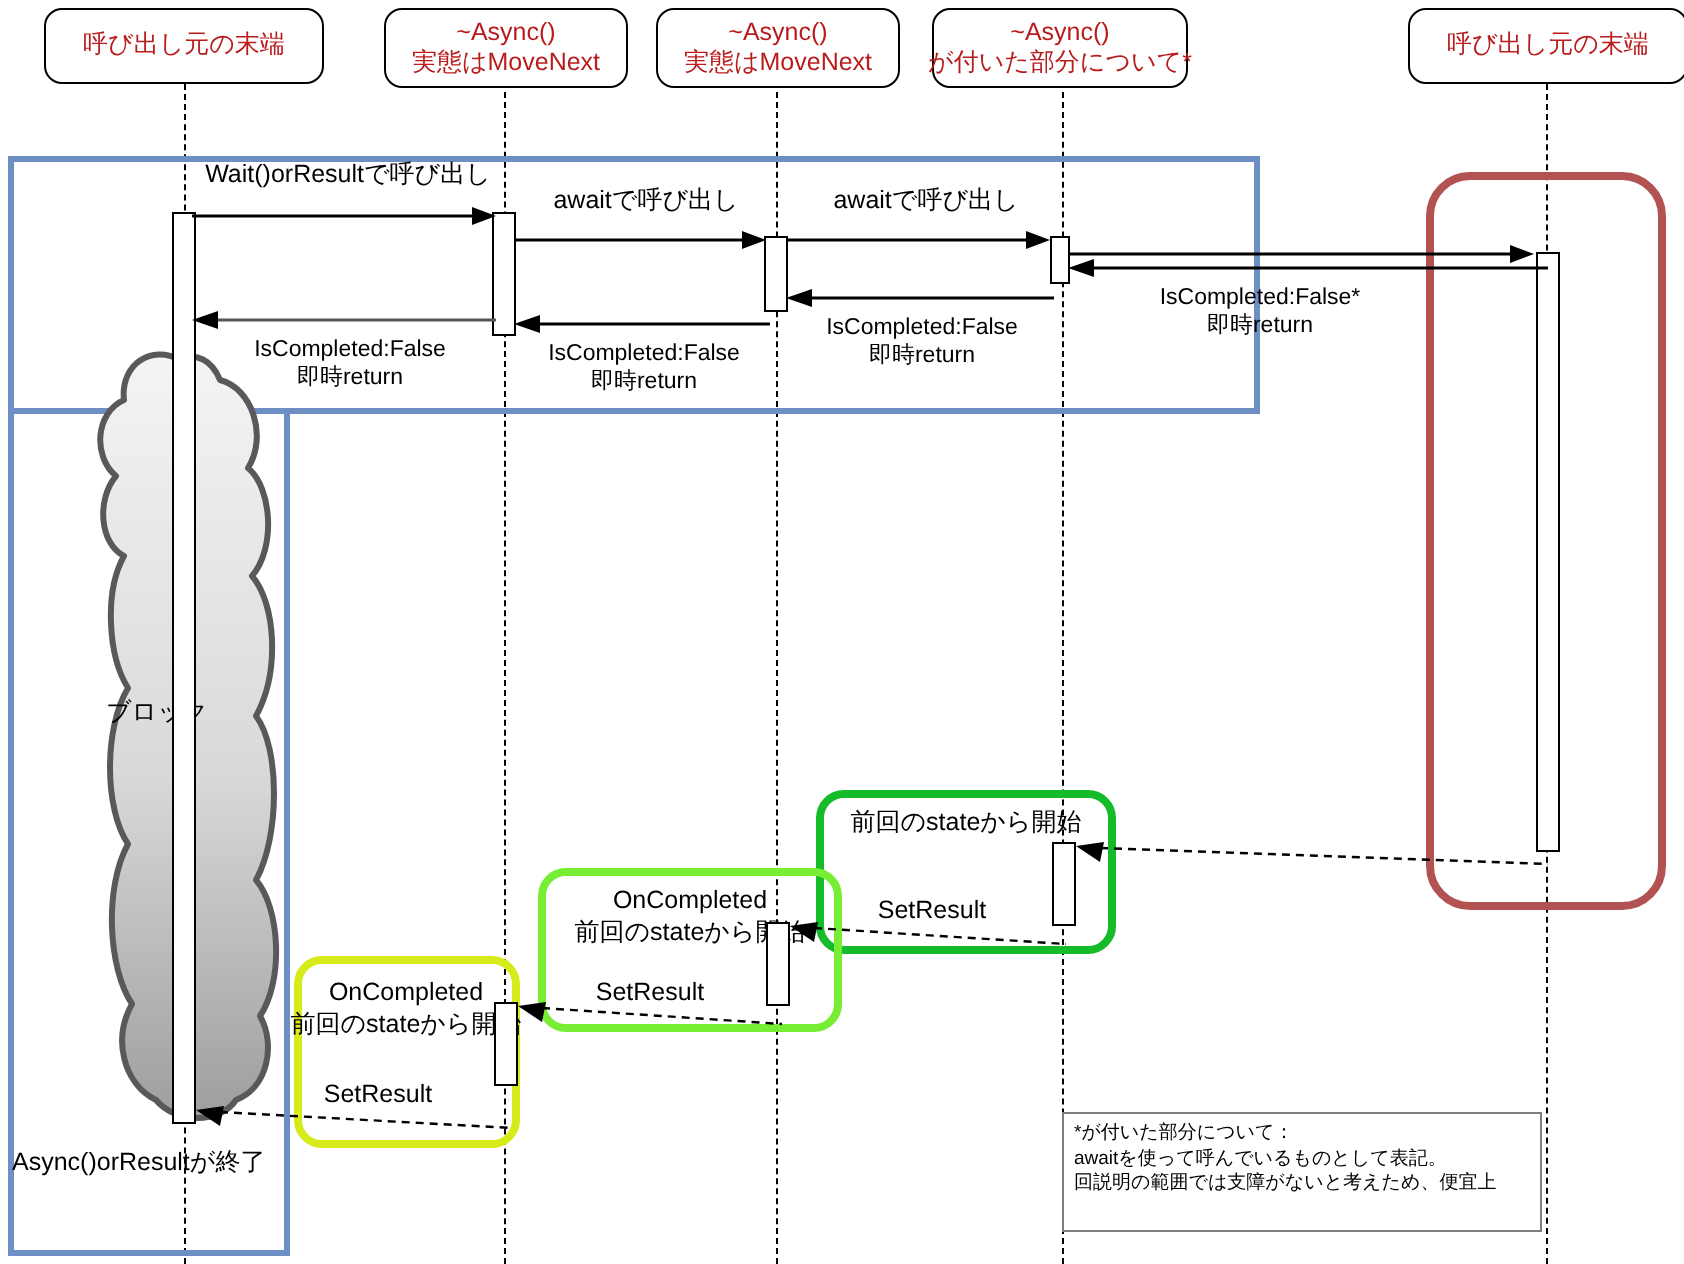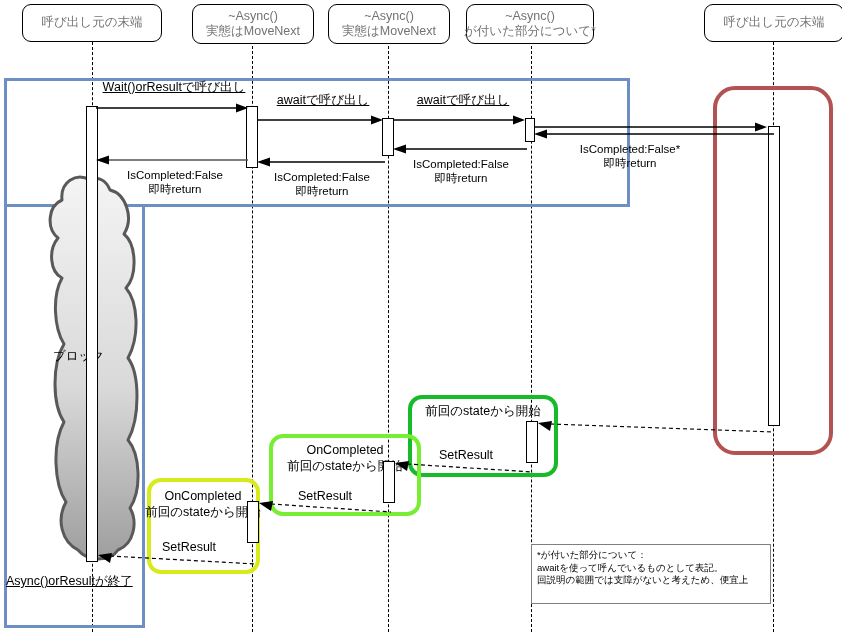--- a/index.html
+++ b/index.html
@@ -21,21 +21,21 @@
     box-sizing: border-box;
     border: 1px solid #000000;
     border-radius: 9px;
     background: #ffffff;
     display: flex;
     flex-direction: column;
     align-items: center;
     justify-content: center;
     text-align: center;
     font-size: 12.5px;
-    color: #737373;
+    color: #b91c1c;
     line-height: 1.22;
     z-index: 30;
   }
   .participant .pline { white-space: nowrap; }
   
   .lifeline {
     position: absolute;
     width: 0;
     border-left: 1px dashed #000000;
     z-index: 2;
@@ -99,21 +99,21 @@
   .msg { position: absolute; z-index: 20; }
   .msg-label {
     position: absolute;
     font-size: 11.5px;
     color: #000000;
     line-height: 1.25;
     text-align: center;
     white-space: nowrap;
     z-index: 22;
   }
-  .msg-label.sz12 { font-size: 12.5px; text-decoration: underline; }
+  .msg-label.sz12 { font-size: 12.5px; }
   
   .note-box {
     position: absolute;
     box-sizing: border-box;
     border: 1px solid #7f7f7f;
     background: #ffffff;
     padding: 4px 5px 3px 5px;
     font-size: 9.5px;
     color: #000000;
     line-height: 1.32;
@@ -345,19 +345,19 @@
   <div class="msg" style="left:96px; top:552px; width:160px; height:14px;">
     <svg width="160" height="14" xmlns="http://www.w3.org/2000/svg">
       <line x1="14" y1="4" x2="160" y2="12" stroke="#000" stroke-width="1.2" stroke-dasharray="4,3"></line>
       <polygon points="2,3 16,1 14,11" fill="#000"></polygon>
     </svg>
   </div>
   <div class="msg-label sz12" style="left:6px; top:574px; width:140px; text-align:left;">
     <div>Async()orResultが終了</div>
   </div>
 
-  <div class="note-box" style="left:531px; top:544px; width:240px; height:60px;">
+  <div class="note-box" style="left:531px; top:556px; width:240px; height:60px;">
     <div>*が付いた部分について：</div>
     <div>awaitを使って呼んでいるものとして表記。</div>
     <div>回説明の範囲では支障がないと考えため、便宜上</div>
   </div>
 
 </div>
 
 </body></html>

